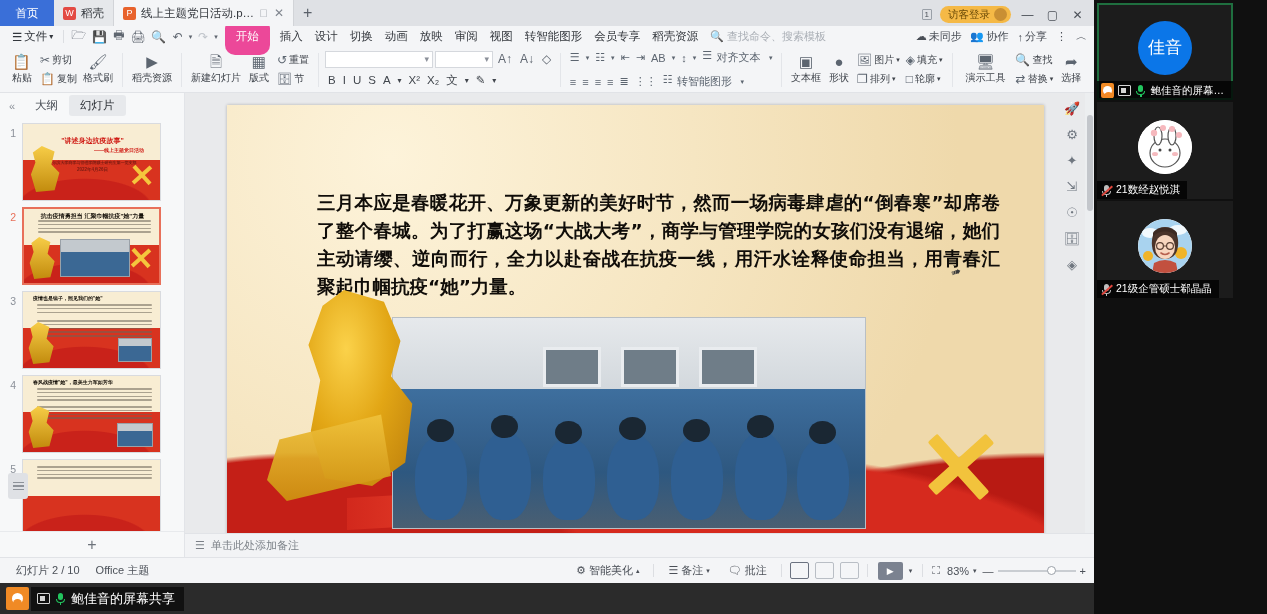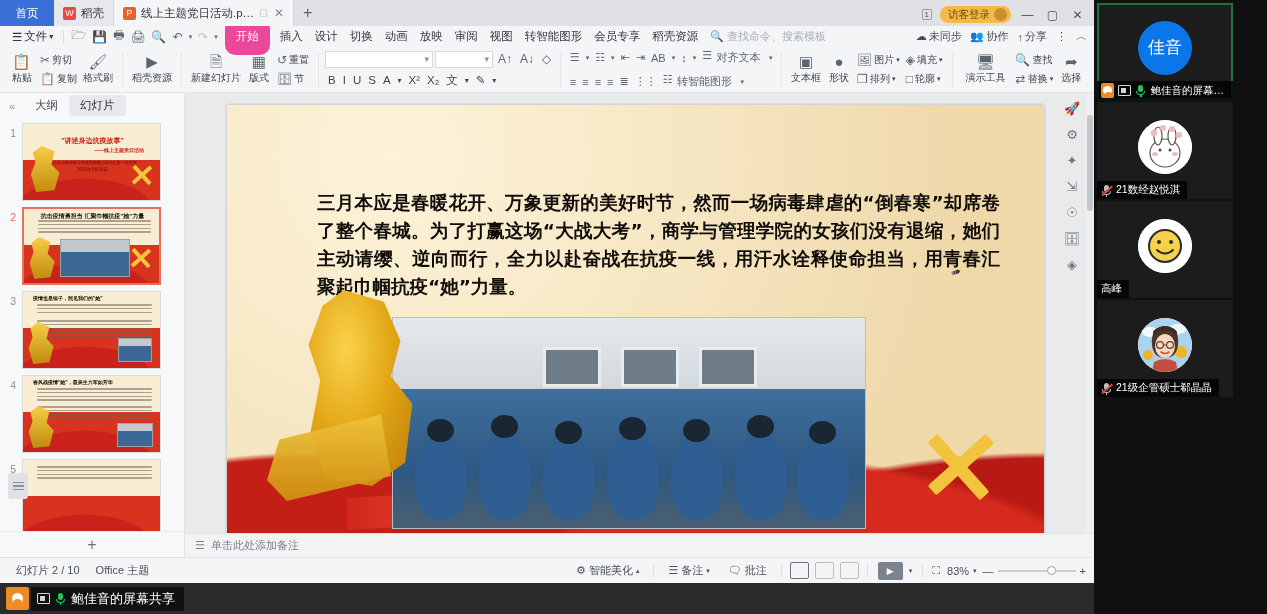--- a/index.html
+++ b/index.html
@@ -735,34 +735,20 @@
         <span class="mic muted">
             <i class="body"></i>
             <i class="arc"></i>
             <i class="stem"></i>
           </span>
         <span class="nm">21数经赵悦淇</span>
       </div>
     </div>
 
 
-    <div class="tile">
-      <div class="avatar av-white">
-        <svg width="54" height="54" viewBox="0 0 54 54">
-          <circle cx="27" cy="27" r="27" fill="#fff"></circle>
-          <circle cx="27" cy="27" r="16" fill="#f5d24a" stroke="#2a2a2a" stroke-width="2"></circle>
-          <circle cx="21" cy="23" r="2" fill="#2a2a2a"></circle>
-            <circle cx="33" cy="23" r="2" fill="#2a2a2a"></circle>
-          <path d="M19 31 Q27 38 35 31" stroke="#2a2a2a" stroke-width="2" fill="none" stroke-linecap="round"></path>
-        </svg>
-      </div>
-      <div class="namebar">
-        <span class="nm">高峰</span>
-      </div>
-    </div>
 
 
     <div class="tile">
       <div class="avatar av-white">
         <svg width="54" height="54" viewBox="0 0 54 54">
           <circle cx="27" cy="27" r="27" fill="#a9d3ef"></circle>
           <ellipse cx="12" cy="14" rx="8" ry="5" fill="#fff" opacity=".85"></ellipse>
           <ellipse cx="40" cy="11" rx="9" ry="5" fill="#fff" opacity=".85"></ellipse>
           <circle cx="43" cy="34" r="6" fill="#f0b429"></circle>
           <circle cx="10" cy="37" r="5" fill="#f0b429"></circle>

